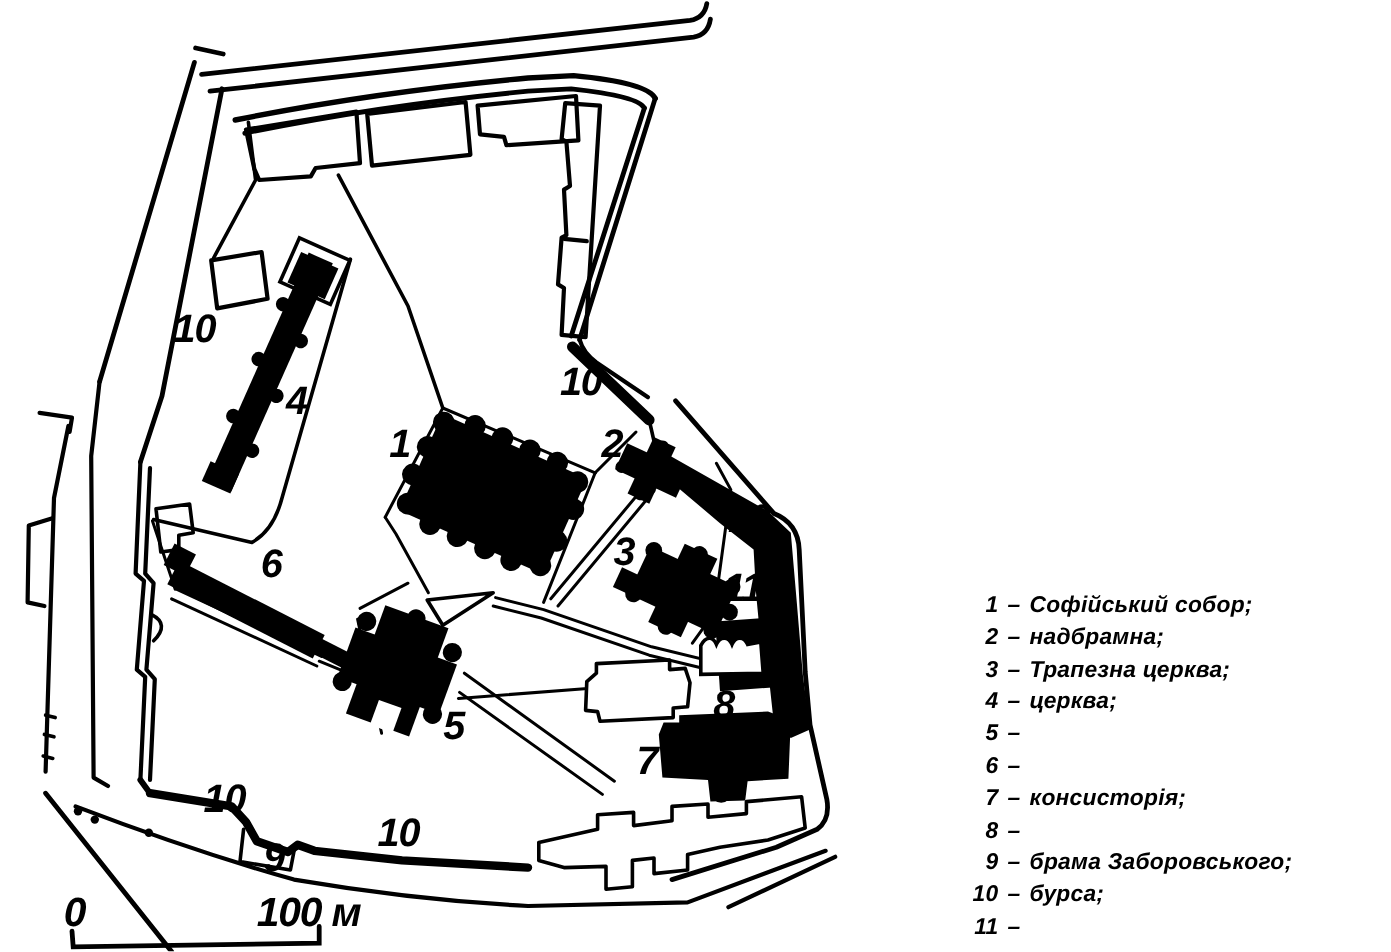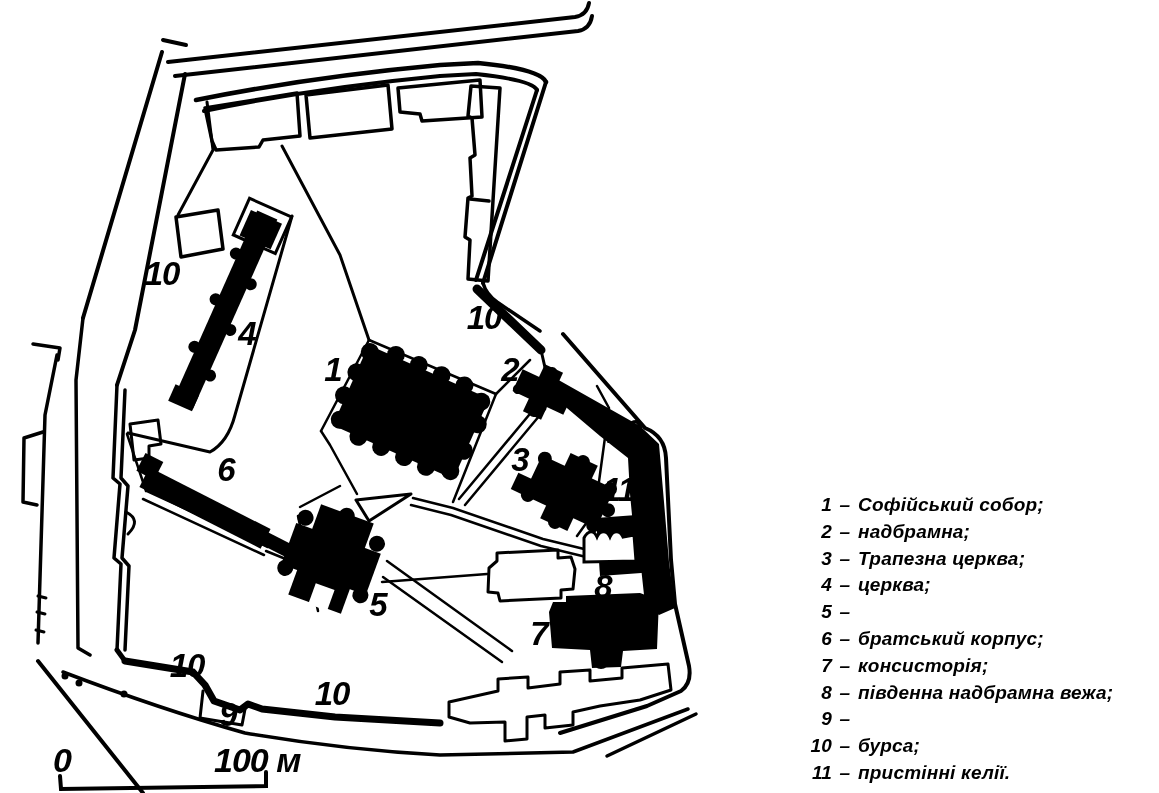--- a/index.html
+++ b/index.html
@@ -245,40 +245,38 @@
         <span class="legend-dash">–</span>
         <span class="legend-text">церква;</span>
       </div>
       <div class="legend-row">
         <span class="legend-num">5</span>
         <span class="legend-dash">–</span>
       </div>
       <div class="legend-row">
         <span class="legend-num">6</span>
         <span class="legend-dash">–</span>
-        <span class="legend-text">братський корпус;</span>
       </div>
       <div class="legend-row">
         <span class="legend-num">7</span>
         <span class="legend-dash">–</span>
         <span class="legend-text">консисторія;</span>
       </div>
       <div class="legend-row">
         <span class="legend-num">8</span>
         <span class="legend-dash">–</span>
-        <span class="legend-text">південна надбрамна вежа;</span>
       </div>
       <div class="legend-row">
         <span class="legend-num">9</span>
         <span class="legend-dash">–</span>
+        <span class="legend-text">брама Заборовського;</span>
       </div>
       <div class="legend-row">
         <span class="legend-num">10</span>
         <span class="legend-dash">–</span>
         <span class="legend-text">бурса;</span>
       </div>
       <div class="legend-row">
         <span class="legend-num">11</span>
         <span class="legend-dash">–</span>
-        <span class="legend-text">пристінні келії.</span>
       </div>
     </div>
 </div>
 
 </body></html>

